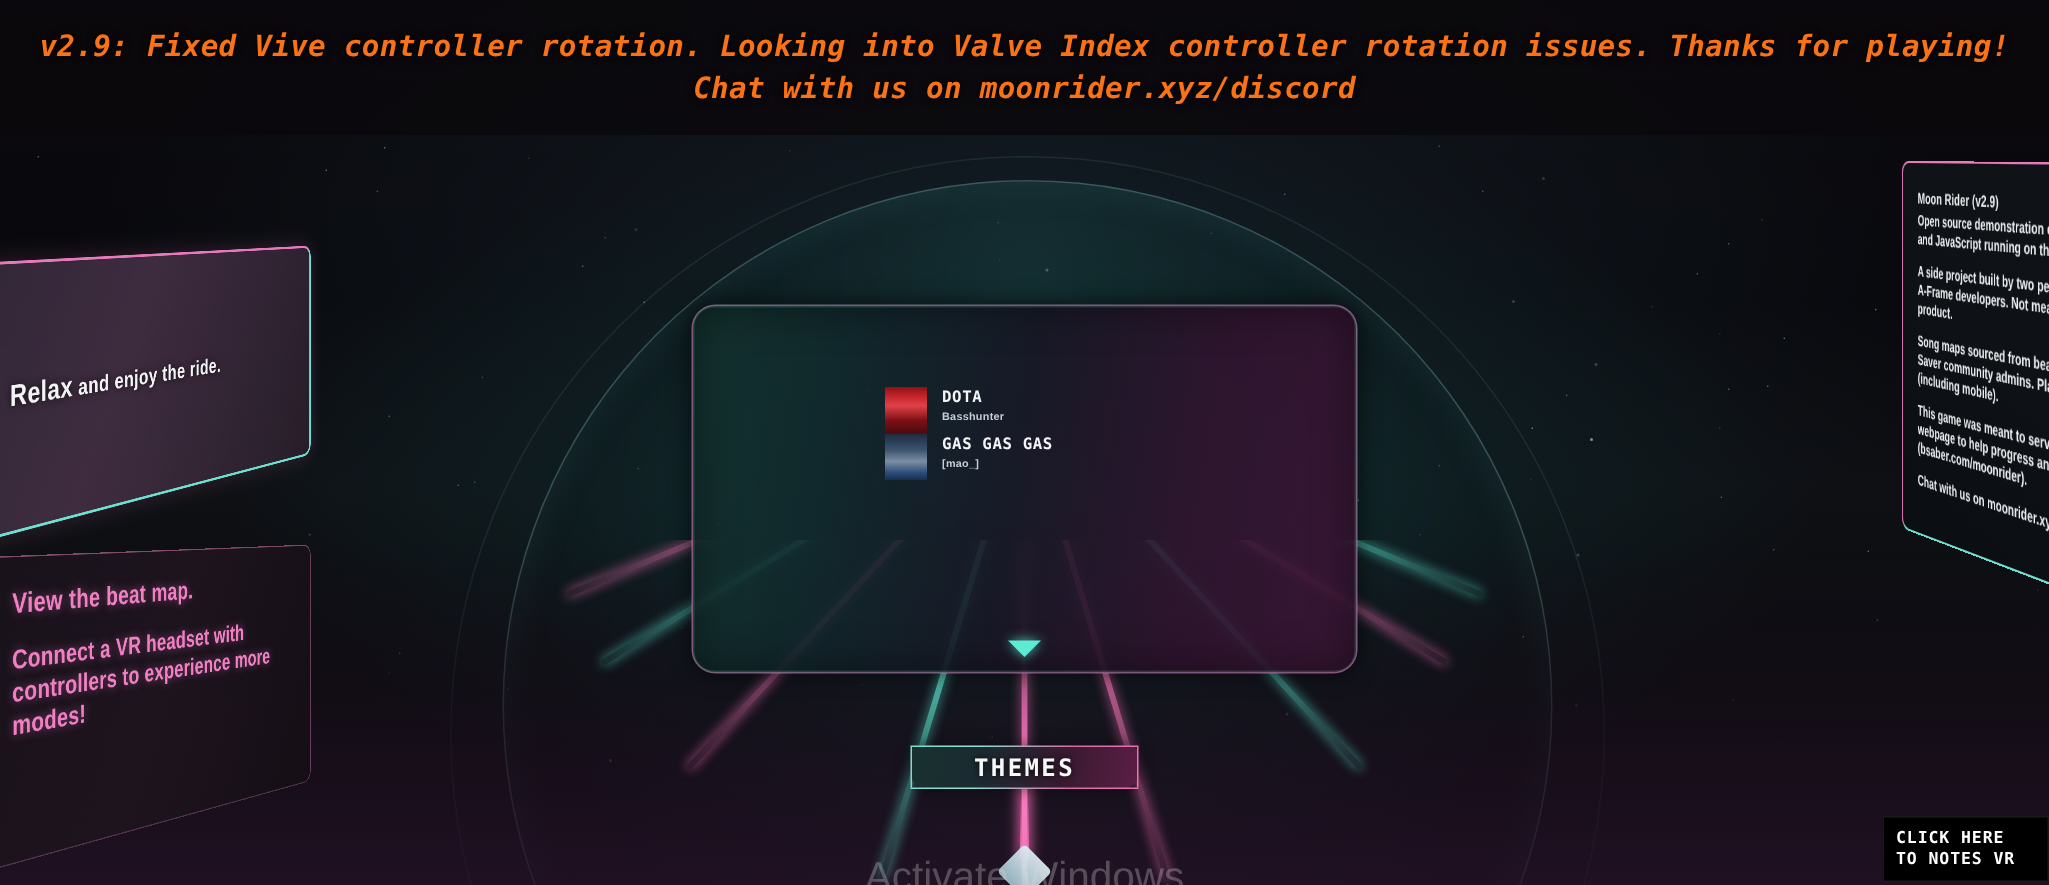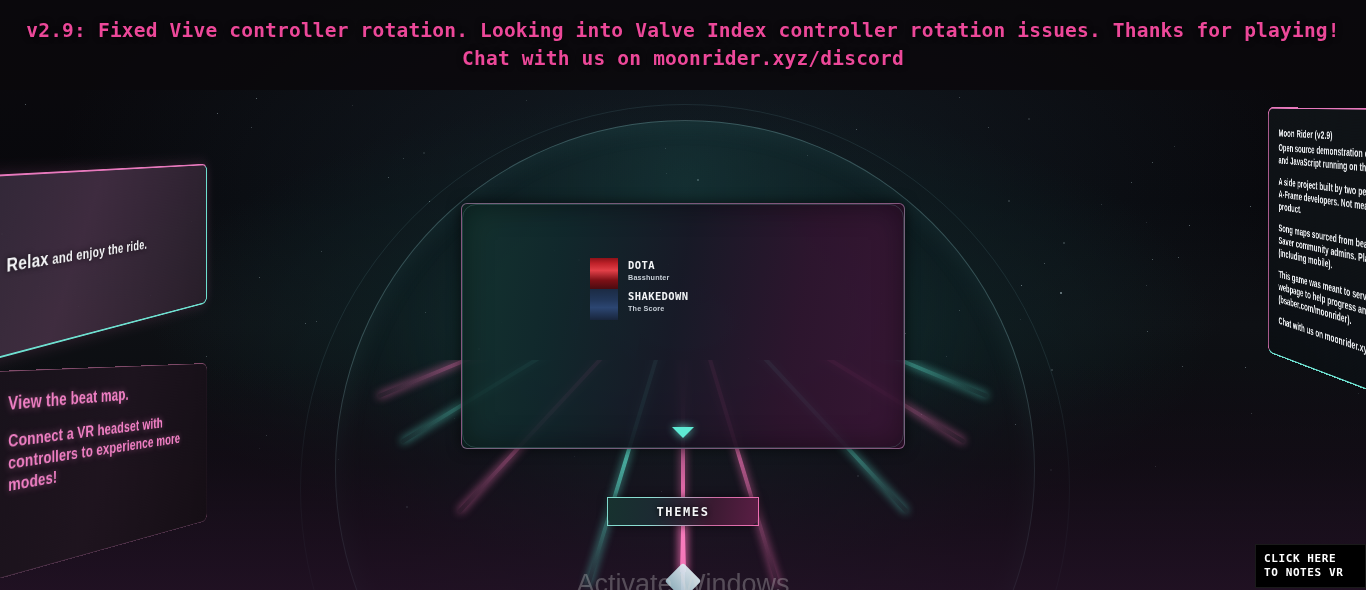--- a/index.html
+++ b/index.html
@@ -80,24 +80,25 @@
     background: rgba(10,8,12,0.86);
     display:flex; align-items:center; justify-content:center;
     padding: 0 10px;
     z-index: 60;
   }
   .banner-text {
     font-family: "DejaVu Sans Mono", monospace;
     font-size: 19.5px;
     font-weight: 700;
     line-height: 28px;
-    color: #ec4899;
+    color: #f97316;
     text-align: center;
     letter-spacing: .2px;
     text-shadow: 0 0 6px rgba(0,0,0,.9);
+    font-style: italic;
   }
 
   
   .logo-wrap {
     position: absolute; left:0; top:78px; width:1366px; height:74px;
     display:flex; align-items:center; justify-content:center;
     z-index: 10;
     pointer-events: none;
   }
   .logo {
@@ -140,21 +141,21 @@
   .tab-label {
     font-family: "DejaVu Sans Mono", monospace;
     font-size: 11px; font-weight: 700; letter-spacing: 1.1px;
     color: #f3f5f7;
     text-shadow: 0 0 4px rgba(0,0,0,.9);
   }
 
   .list-panel {
     position: relative;
     width: 444px; height: 246px;
-    border-radius: 6px;
+    border-radius: 16px;
     background: linear-gradient(100deg, rgba(20,52,48,0.92) 0%, rgba(17,40,44,0.92) 22%, rgba(24,24,38,0.93) 48%, rgba(47,20,46,0.93) 74%, rgba(58,22,54,0.93) 100%);
     border: 1px solid rgba(200,140,190,0.55);
     box-shadow: 0 0 14px rgba(0,0,0,.65), inset 0 0 30px rgba(0,0,0,.45);
     overflow: hidden;
   }
   .list-panel::after{
     content:""; position:absolute; left:0; top:0; right:0; bottom:0;
     border-radius:14px;
     border:1px solid rgba(140,220,210,0.18);
     pointer-events:none;
@@ -212,21 +213,21 @@
     border-radius: 6px 6px 11px 11px;
     background: linear-gradient(100deg, #17322f 0%, #1c2a32 32%, #3a1a31 68%, #5b1e45 100%);
     border: 1px solid transparent;
     border-image: linear-gradient(100deg, #7fd9cc 0%, #8fdfd4 28%, #d06ba4 70%, #f06fb4 100%) 1;
     box-shadow: 0 0 10px rgba(0,0,0,.55);
     z-index: 32;
     cursor:pointer;
   }
   .themes-label {
     font-family: "DejaVu Sans Mono", monospace;
-    font-size: 12px; font-weight: 700; letter-spacing: 1.6px;
+    font-size: 16px; font-weight: 700; letter-spacing: 1.6px;
     color: #f5f7f8;
     text-shadow: 0 0 5px rgba(0,0,0,.9);
   }
 
   
   .left-panel-1 {
     position:absolute;
     left: -30px; top: 176px;
     width: 390px; height: 190px;
     border-radius: 10px;
@@ -491,25 +492,25 @@
             <div class="thumb">
               <div class="thumb-inner" style="background: linear-gradient(rgb(142, 17, 24) 0%, rgb(192, 34, 42) 18%, rgb(226, 64, 72) 40%, rgb(125, 16, 22) 72%, rgb(74, 11, 16) 100%);"></div>
             </div>
             <div class="song-meta">
               <div class="song-title">DOTA</div>
               <div class="song-artist">Basshunter</div>
             </div>
           </div>
           <div class="song-row">
             <div class="thumb">
-              <div class="thumb-inner" style="background: linear-gradient(rgb(27, 43, 68) 0%, rgb(34, 55, 90) 35%, rgb(44, 70, 114) 60%, rgb(24, 37, 60) 100%);"></div>
+              <div class="thumb-inner" style="background: linear-gradient(rgb(28, 42, 62) 0%, rgb(60, 83, 110) 35%, rgb(123, 143, 164) 60%, rgb(43, 74, 120) 85%, rgb(22, 48, 79) 100%);"></div>
             </div>
             <div class="song-meta">
-              <div class="song-title">SHAKEDOWN</div>
-              <div class="song-artist">The Score</div>
+              <div class="song-title">GAS GAS GAS</div>
+              <div class="song-artist">[mao_]</div>
             </div>
           </div>
         </div>
       <div class="scroll-arrow"></div>
     </div>
   </div>
 
   <div class="themes-btn">
     <span class="themes-label">THEMES</span>
   </div>

